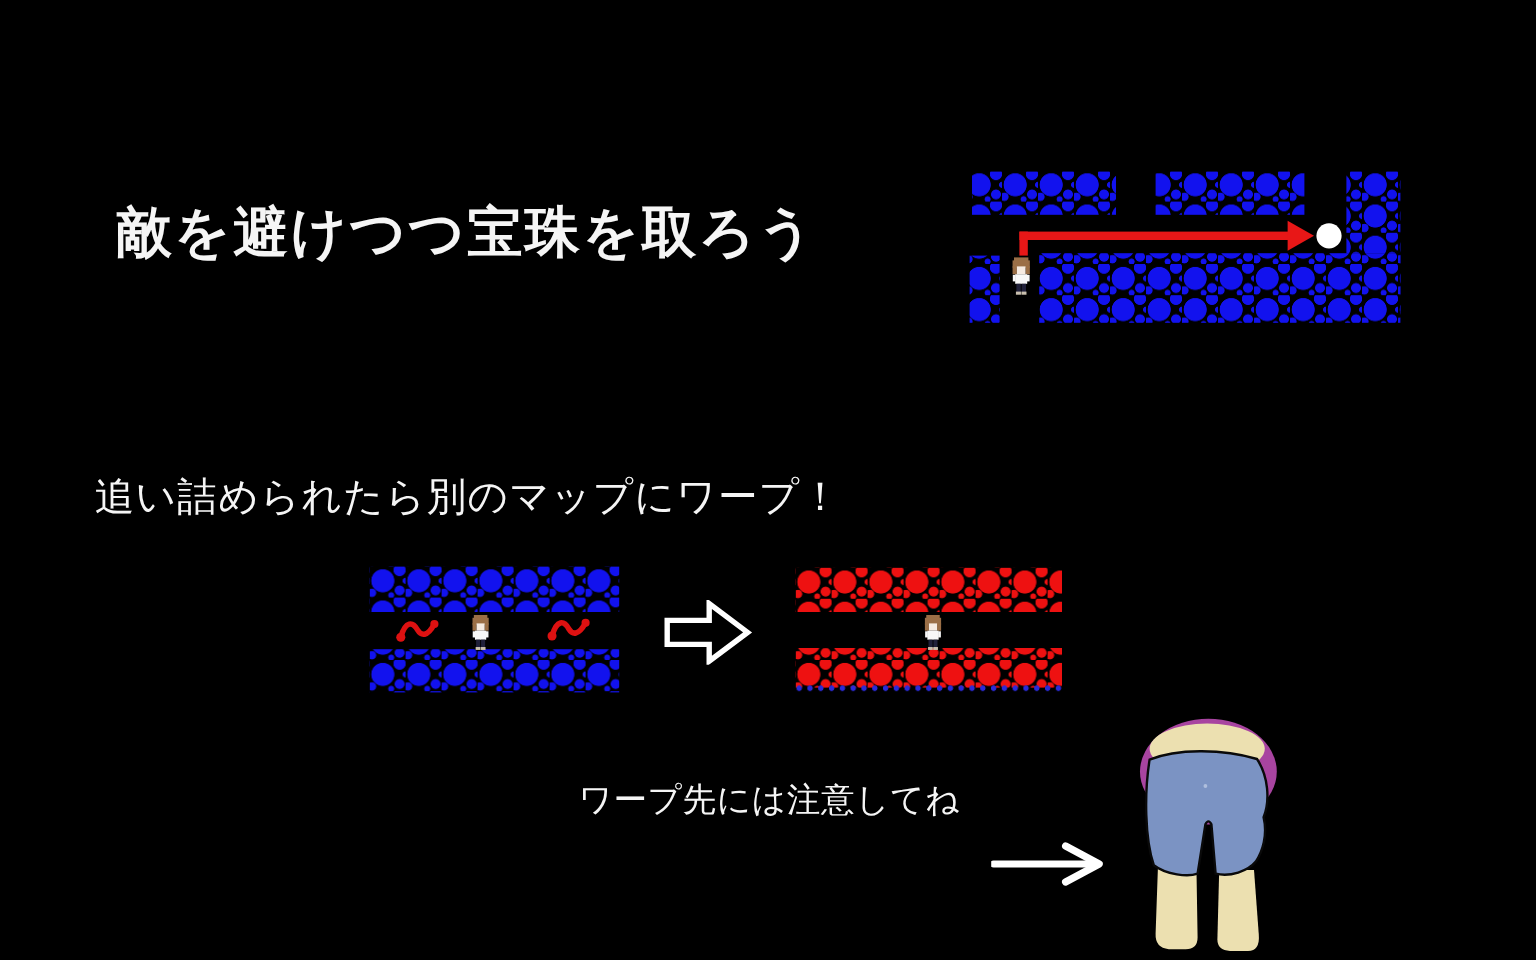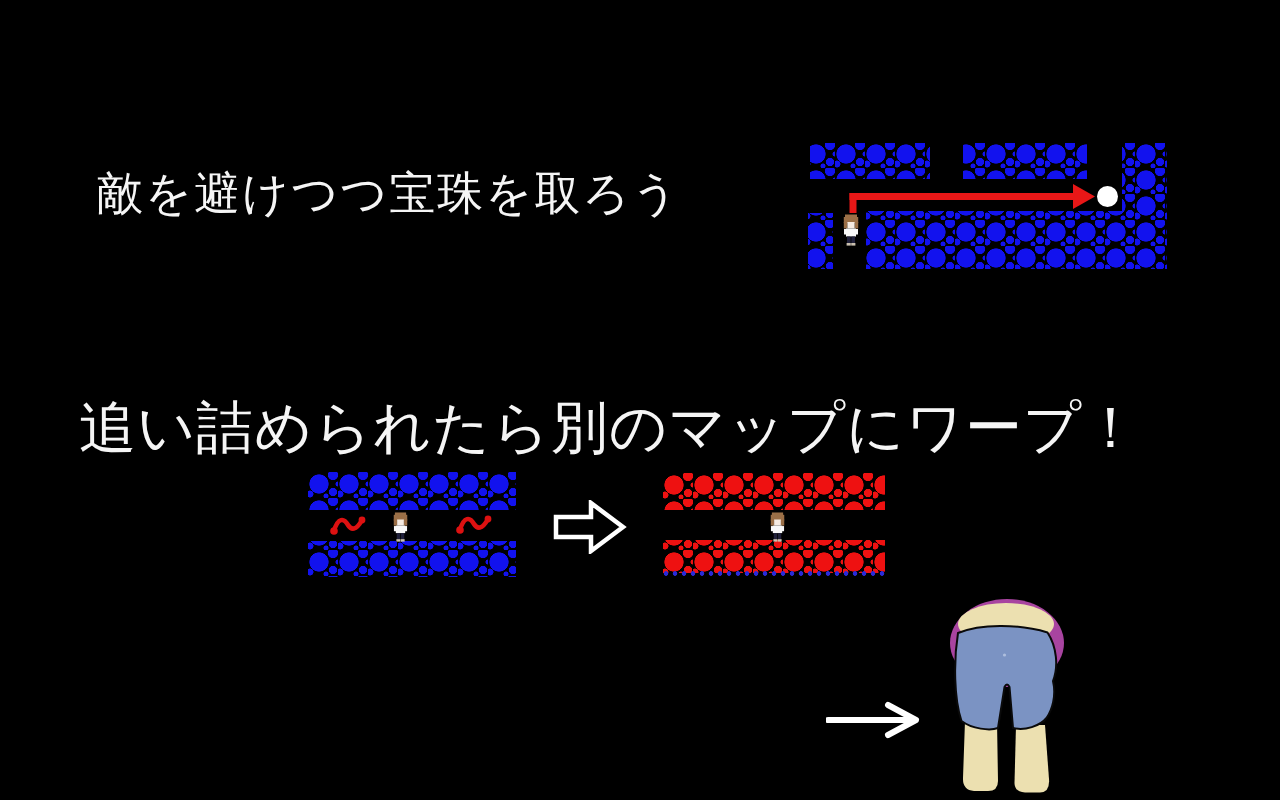--- a/index.html
+++ b/index.html
@@ -1,22 +1,22 @@
 <!DOCTYPE html>
 <html><head>
 <meta charset="utf-8">
 <style>
   html,body{margin:0;padding:0;background:#000;}
   .stage{
     position:relative;width:1280px;height:800px;background:#000;overflow:hidden;
     font-family:"Liberation Sans",sans-serif;
   }
   .jp{position:absolute;color:var(--text,#f5f5f5);white-space:nowrap;line-height:1.15;}
-  .h1{left:97px;top:167px;font-size:46px;letter-spacing:2px;}
-  .h2{left:79px;top:395px;font-size:57px;letter-spacing:1px;}
+  .h1{left:97px;top:167px;font-size:46px;letter-spacing:2px;font-weight:bold;}
+  .h2{left:79px;top:395px;font-size:33px;letter-spacing:1px;}
   .t3{left:482px;top:651px;font-size:28px;letter-spacing:0.5px;}
   .t4{left:648px;top:699px;font-size:28px;letter-spacing:-1px;}
 
   .map{position:absolute;}
   .abs{position:absolute;}
 
   
   .tiles{
     position:absolute;background-color:#000;
     background-image:
@@ -125,20 +125,21 @@
 
   <div class="map" style="left:663px;top:472px;width:222px;height:106px;">
     <div class="tiles red" style="left:0;top:1px;width:222px;height:37px;"></div>
     <div class="tiles red" style="left:0;top:68px;width:222px;height:33px;background-position:0 -68px;"></div>
     <div class="edge-dots" style="left:0;top:99px;width:222px;height:5px;"></div>
     <svg class="abs" style="left:106px;top:40px;" width="17" height="30" viewBox="0 0 18 32">
         <use href="#player-sprite"></use>
       </svg>
   </div>
 
+  <div class="jp t3">ワープ先には注意してね</div>
 
   <svg class="abs" style="left:826px;top:700px;" width="100" height="40" viewBox="0 0 100 40">
     <path class="white-stroke" d="M2,20 H86" fill="none" stroke-width="6" stroke-linecap="round"></path>
     <path class="white-stroke" d="M62,5 L90,20 L62,35" fill="none" stroke-width="6" stroke-linecap="round" stroke-linejoin="round"></path>
   </svg>
 
   <svg class="abs" style="left:940px;top:593px;" width="135" height="205" viewBox="0 0 135 205">
     <ellipse class="lg-purple" cx="67" cy="50" rx="57" ry="44"></ellipse>
     <ellipse class="lg-skin" cx="66" cy="31" rx="48" ry="21"></ellipse>
     <path class="lg-skin" d="M25,128 L23,185 Q22.5,197 34,198 L48,198 Q58,198 58,188 L57,128 Z"></path>

